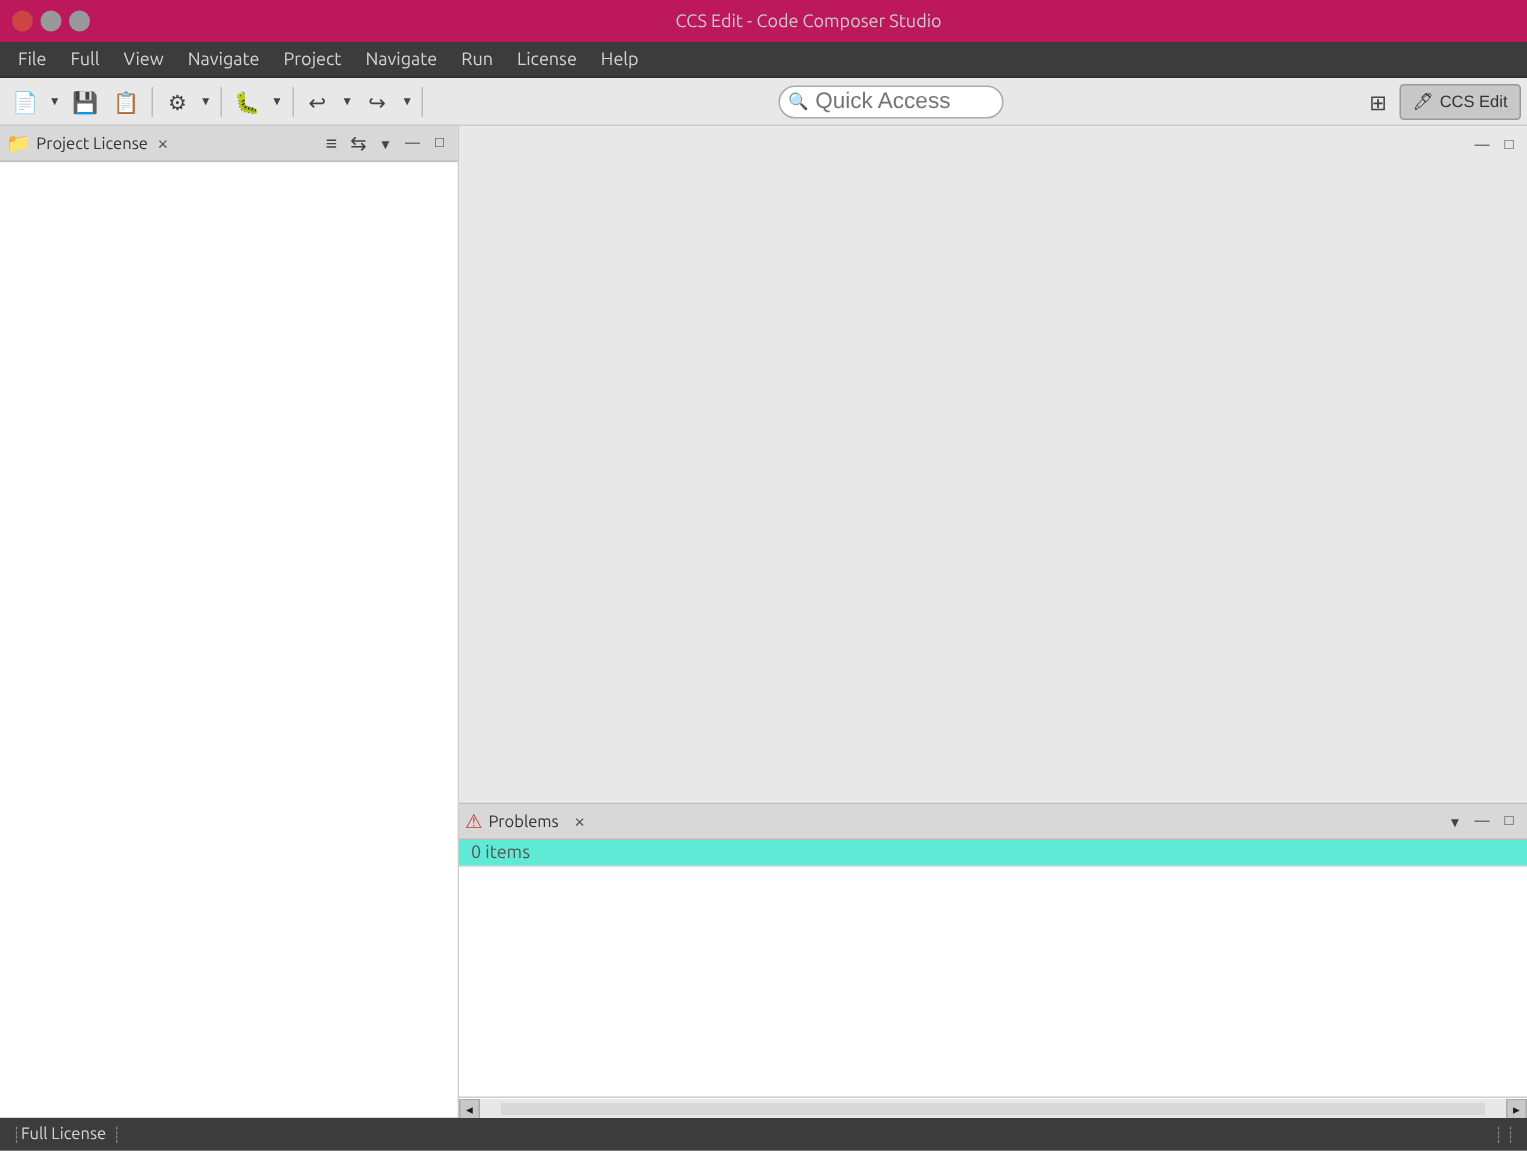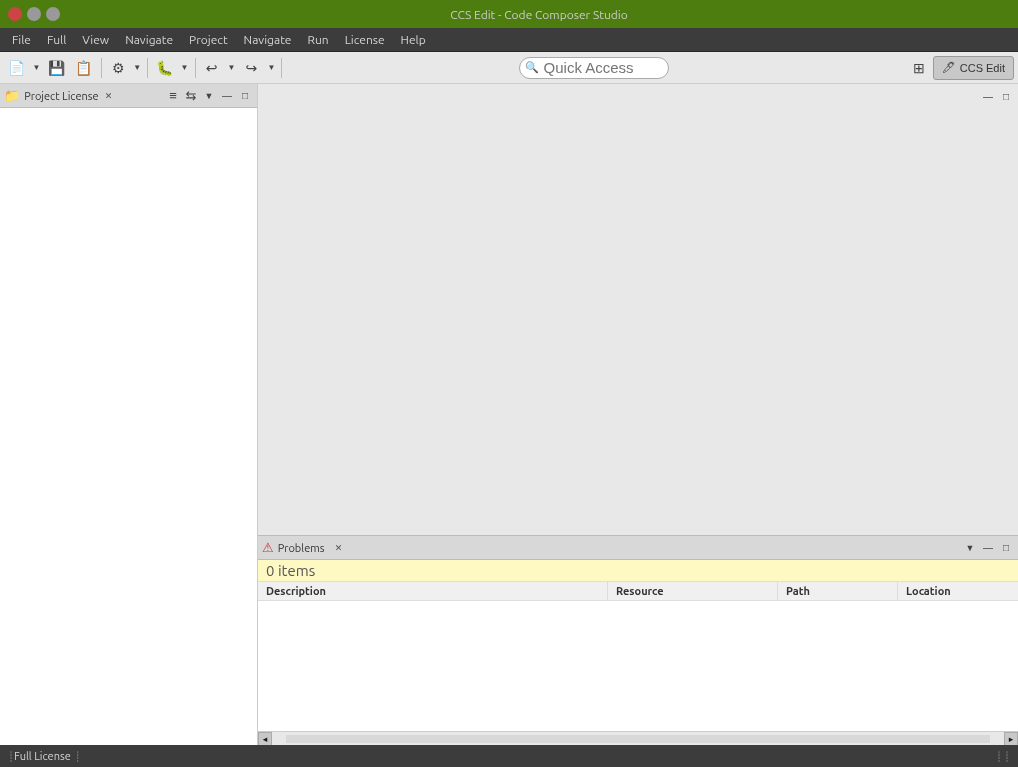--- a/index.html
+++ b/index.html
@@ -9,21 +9,21 @@
       font-family: 'Ubuntu', 'Liberation Sans', Arial, sans-serif;
       font-size: 12px;
       background: #3c3c3c;
       overflow: hidden;
       color: #1a1a1a;
     }
 
     
     #title-bar {
       height: 28px;
-      background: #4d7c0f;
+      background: #be185d;
       display: flex;
       align-items: center;
       padding: 4px 8px;
       gap: 8px;
     }
     .window-buttons {
       display: flex;
       gap: 5px;
       align-items: center;
     }
@@ -265,24 +265,24 @@
     .problems-tab-label {
       font-size: 11px;
       color: #333;
     }
     .problems-controls {
       margin-left: auto;
       display: flex;
       gap: 2px;
     }
     .problems-count {
-      font-size: 15px;
+      font-size: 12px;
       color: #555;
       padding: 2px 8px;
-      background: #fef9c3;
+      background: #5eead4;
       border-bottom: 1px solid #ddd;
     }
     .problems-columns {
       display: grid;
       grid-template-columns: 350px 170px 120px 120px;
       border-bottom: 1px solid #ddd;
       background: #f0f0f0;
     }
     .col-header {
       padding: 3px 8px;
@@ -460,26 +460,20 @@
         <span class="problems-icon">⚠</span>
         <span class="problems-tab-label">Problems</span>
         <button class="close-tab-btn" style="margin-left:4px;">✕</button>
         <div class="problems-controls">
           <button class="panel-ctrl-btn" style="font-size:9px;">▼</button>
           <button class="panel-ctrl-btn">—</button>
           <button class="panel-ctrl-btn">□</button>
         </div>
       </div>
       <div class="problems-count">0 items</div>
-      <div class="problems-columns">
-        <div class="col-header">Description</div>
-        <div class="col-header">Resource</div>
-        <div class="col-header">Path</div>
-        <div class="col-header">Location</div>
-      </div>
       <div class="problems-body">
         
       </div>
       <div class="problems-scroll-area">
         <div style="width:14px;height:14px;background:#c8c8c8;border:1px solid #aaa;cursor:pointer;display:flex;align-items:center;justify-content:center;font-size:9px;">◂</div>
         <div class="h-scrollbar-track"></div>
         <div style="width:14px;height:14px;background:#c8c8c8;border:1px solid #aaa;cursor:pointer;display:flex;align-items:center;justify-content:center;font-size:9px;">▸</div>
       </div>
     </div>
   </div>

